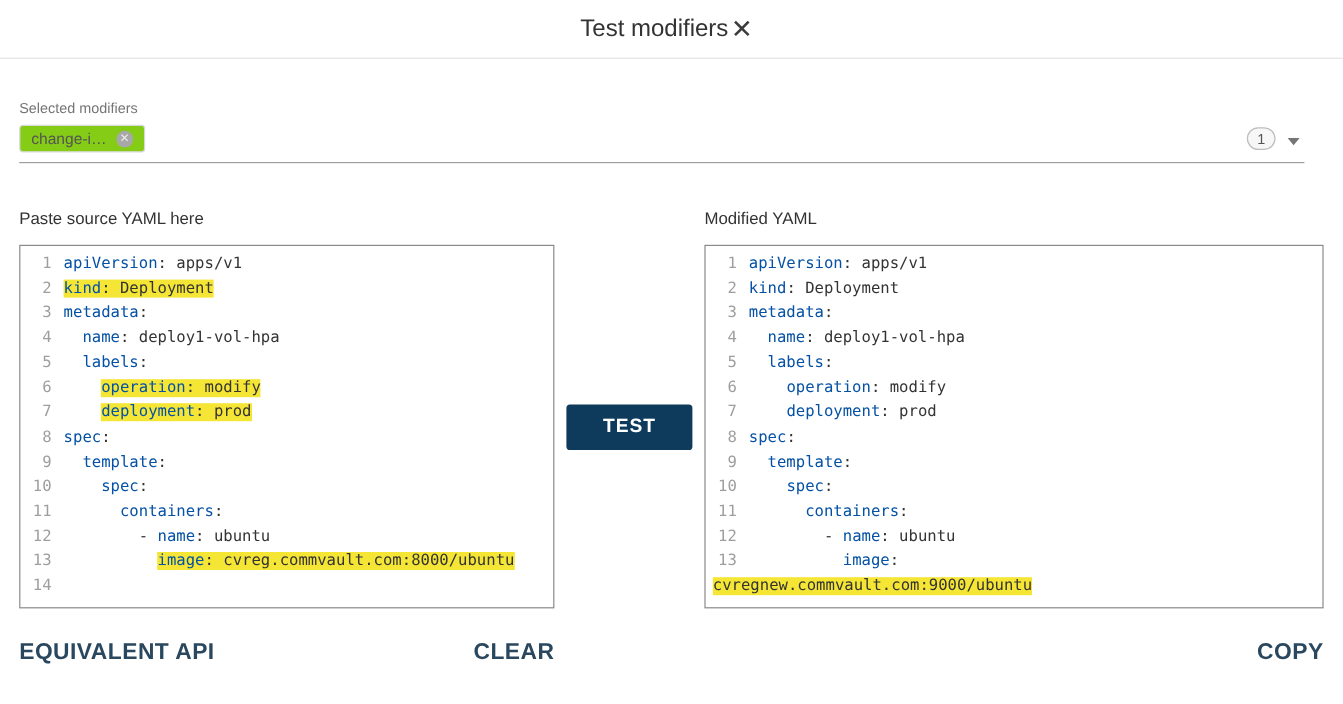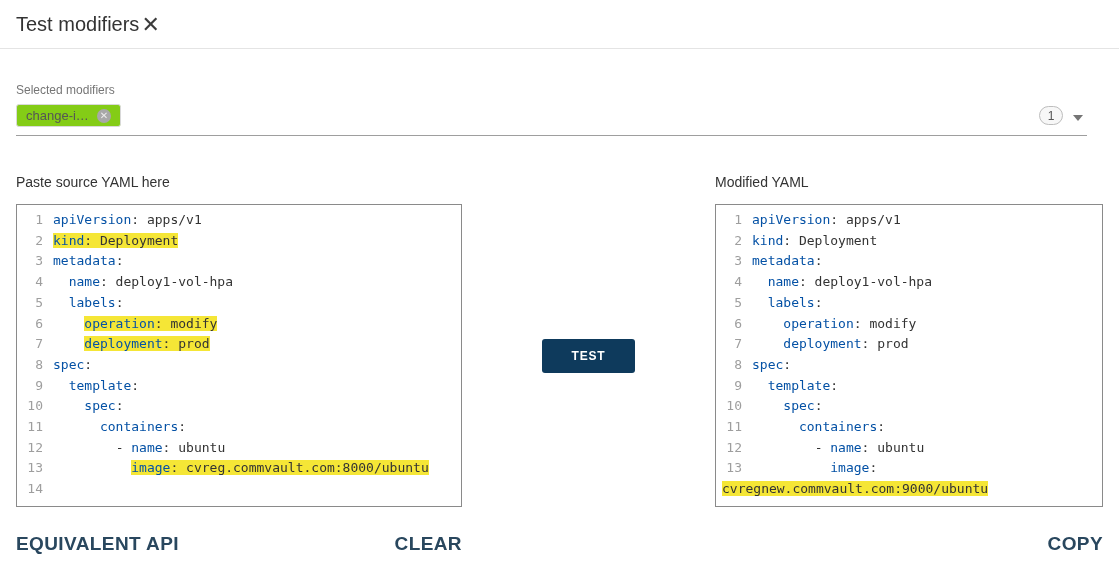--- a/index.html
+++ b/index.html
@@ -5,21 +5,21 @@
   * { box-sizing: border-box; }
   html, body { margin: 0; padding: 0; }
   body {
     width: 1119px; height: 587px;
     font-family: "Liberation Sans", sans-serif;
     background: #ffffff; color: #333; overflow: hidden;
     position: relative;
   }
   
   .header {
-    display: flex; justify-content: flex-start; align-items: center;
+    display: flex; justify-content: center; align-items: center;
     padding: 13px 22px 12px 16px;
     border-bottom: 1px solid #e4e4e4;
   }
   .header .title { font-size: 20px; font-weight: 500; color: #333; }
   .close-x {
     font-size: 22px; line-height: 22px; color: #3c3c3c; cursor: pointer;
     font-weight: 300; padding: 0 2px;
   }
   
   .modifiers { padding: 34px 32px 0 16px; }
@@ -45,21 +45,21 @@
     display: flex; align-items: center; justify-content: center; padding: 0 6px;
   }
   .caret {
     width: 0; height: 0; border-left: 5px solid transparent;
     border-right: 5px solid transparent; border-top: 6px solid #757575;
     cursor: pointer; margin-top: 4px;
   }
   
   .panels { display: flex; padding: 38px 16px 0 16px; align-items: stretch; }
   .panel-left { width: 446px; }
-  .panel-right { width: 388px; }
+  .panel-right { width: 516px; }
   .panel-title { font-size: 14px; font-weight: 400; color: #333; margin: 0 0 14px 0; }
   .code-box {
     border: 1px solid #8a8a8a; background: #fff;
     height: 303px; overflow: hidden;
     font-family: "DejaVu Sans Mono", monospace;
     font-size: 13px; line-height: 20.7px;
     padding: 5px 0 0 0;
   }
   .code-line { display: flex; white-space: pre; }
   .line-num {
@@ -68,21 +68,21 @@
   }
   .line-content { white-space: pre; }
   .code-line.wrap .line-content { padding-left: 6px; }
   .tok-key { color: var(--key, #0451a5); }
   .tok-val { color: var(--value, #333333); }
   .hl { background: var(--highlight, #f5e636); }
   .middle-col { flex: 1; display: flex; align-items: center; justify-content: center; }
   .test-btn {
     background: var(--accent, #0e3a5c); color: #fff; border: none;
     font-family: "Liberation Sans", sans-serif;
-    font-size: 12px; font-weight: 700; letter-spacing: 0.8px;
+    font-size: 16px; font-weight: 700; letter-spacing: 0.8px;
     padding: 10px 30px; border-radius: 3px; cursor: pointer;
     margin-top: 30px;
   }
   
   .footer {
     display: flex; justify-content: space-between; align-items: center;
     padding: 26px 16px 0 16px;
   }
   .footer-left { display: flex; width: 446px; justify-content: space-between; }
   .action-link {

